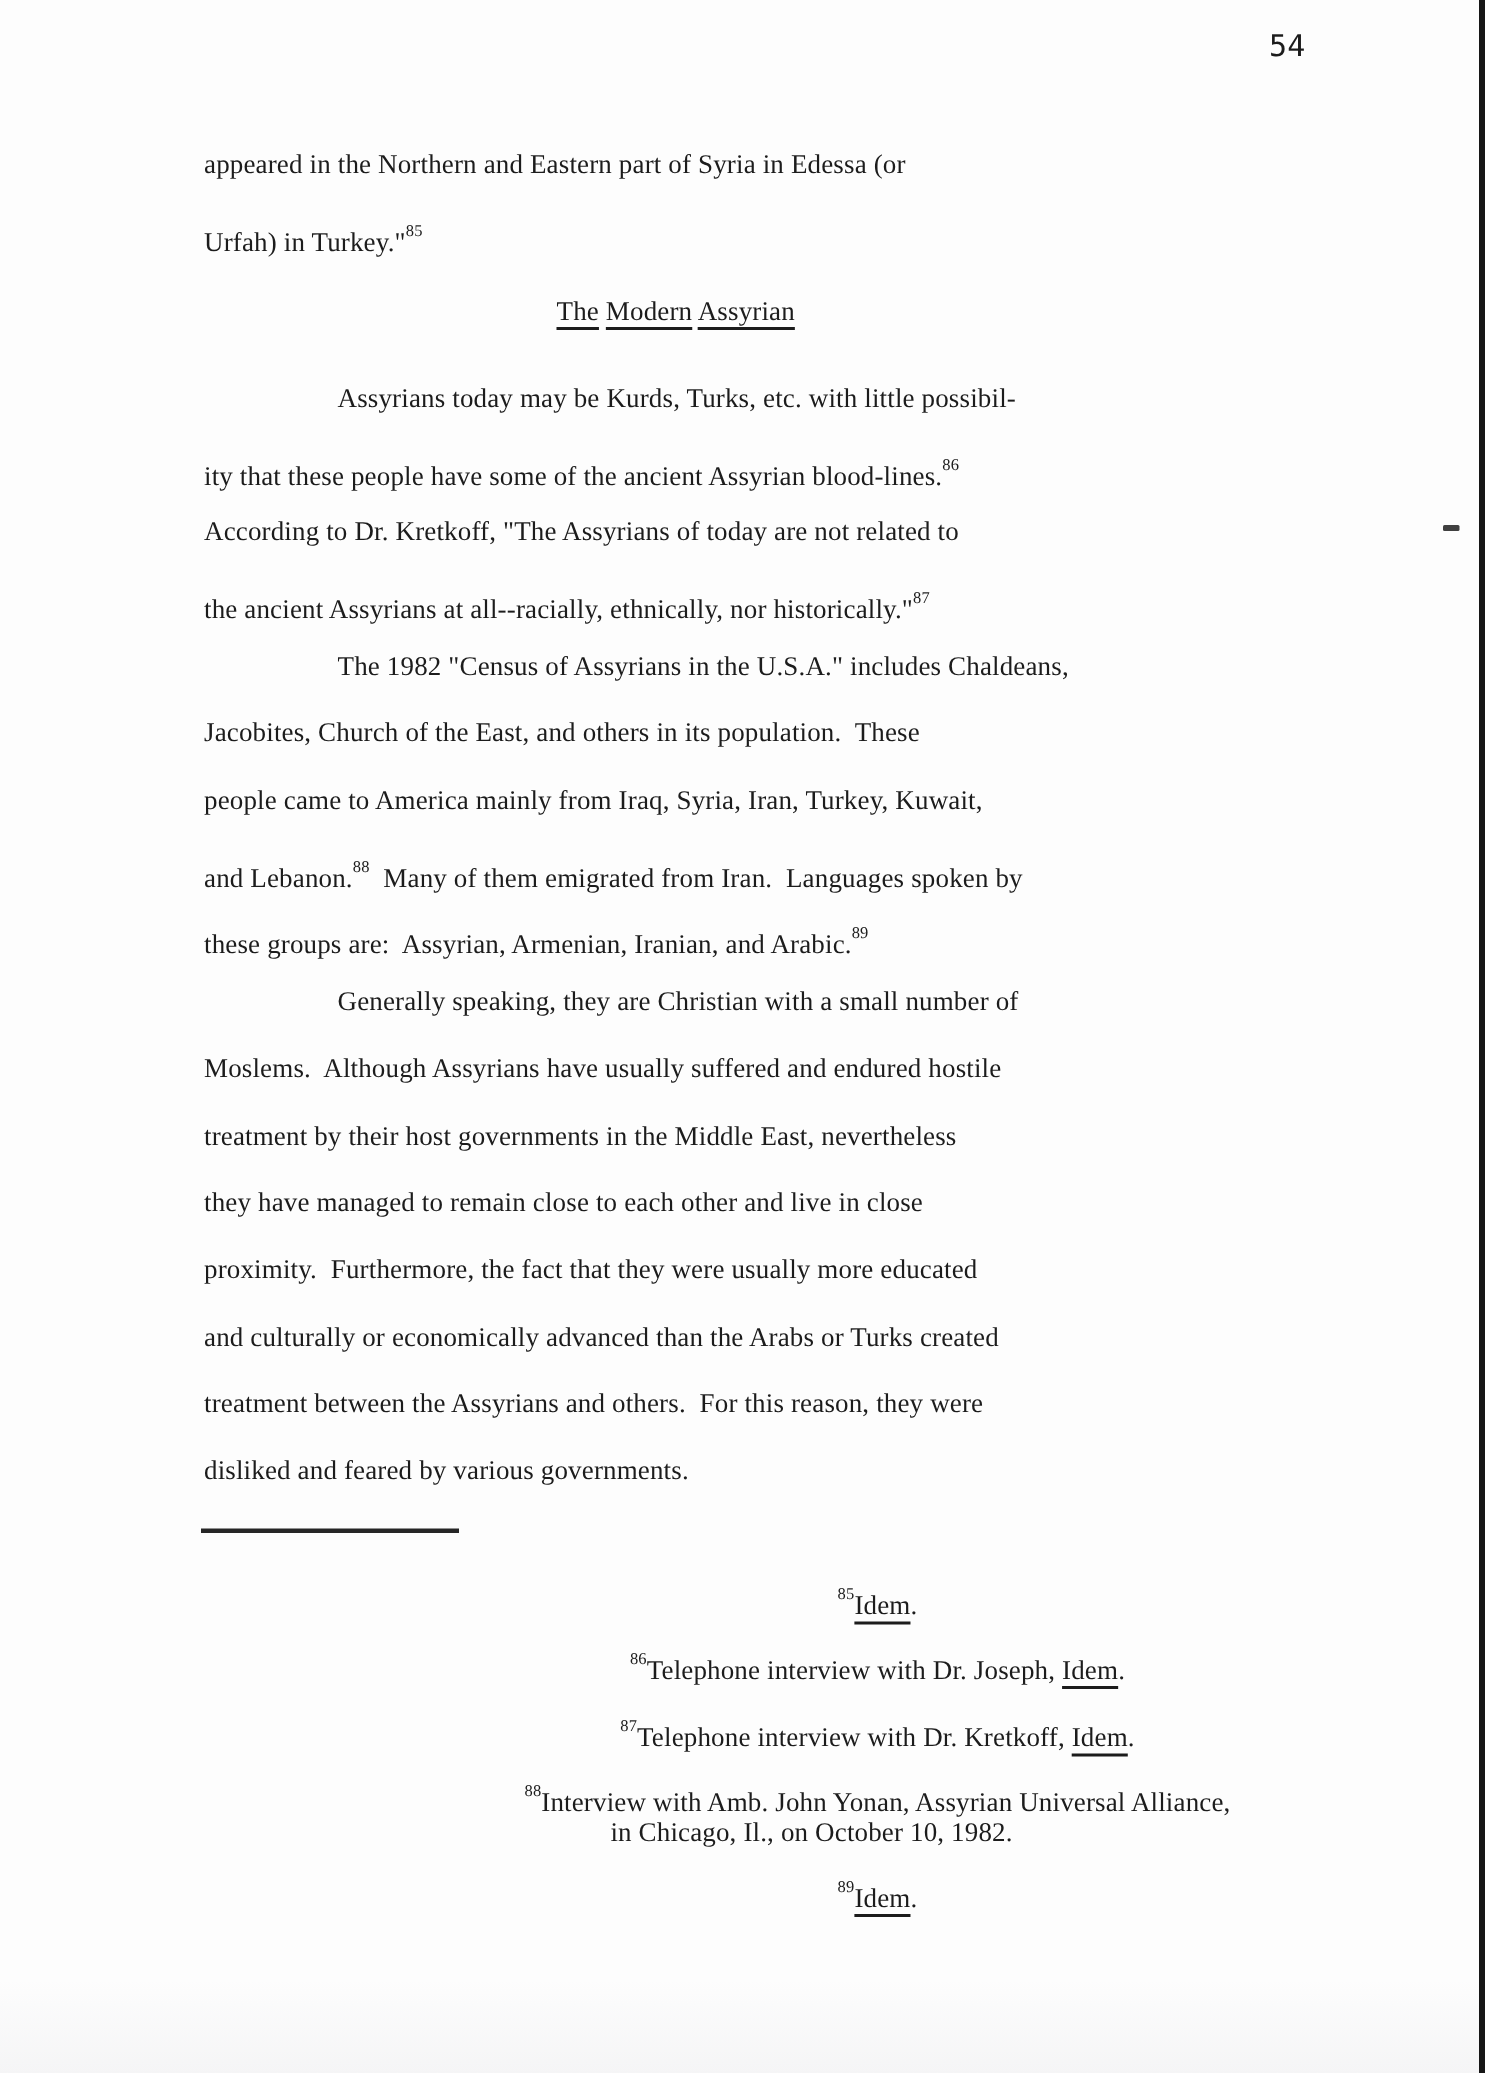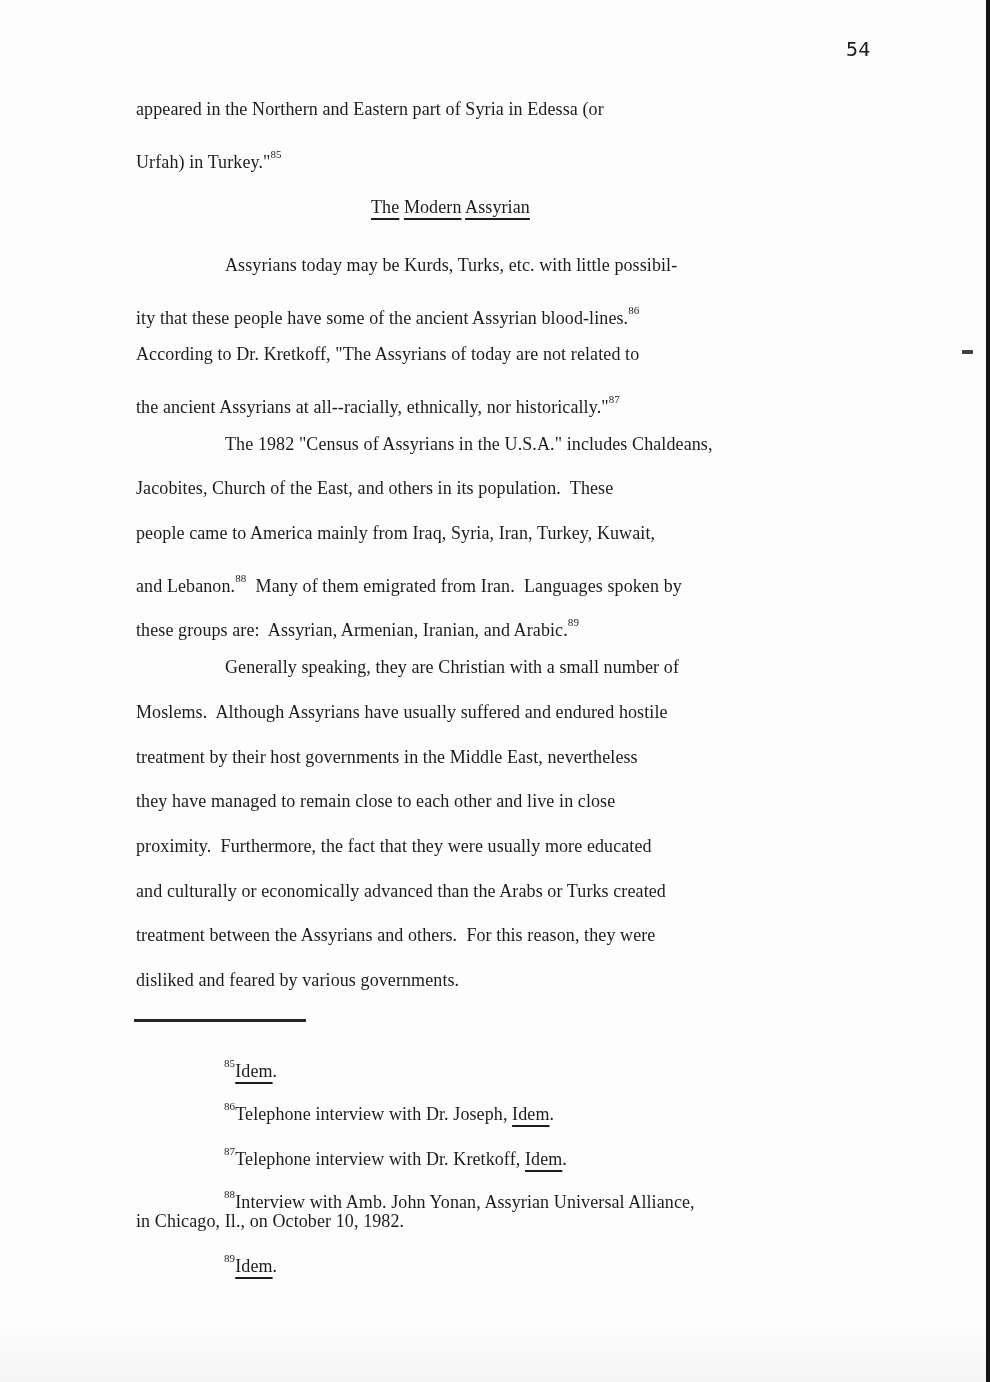--- a/index.html
+++ b/index.html
@@ -8,21 +8,21 @@
     width:990px;height:1382px;
     margin:0 auto;
     background:linear-gradient(180deg,#fdfdfd 0px,#fdfdfd 1320px,#f5f5f6 1382px);
     font-family:"DejaVu Sans Mono", monospace;
     font-size:18px;
     letter-spacing:0.1px;
     color:#1c1c1c;
     overflow:hidden;
   }
   #pageno{
-    position:absolute;left:846px;top:37px;
+    position:absolute;left:846px;top:18px;
     font-size:20px;line-height:24px;
   }
   .edge-right{
     position:absolute;right:0;top:0;bottom:0;width:4px;background:#161616;
   }
   .artifact-dash{
     position:absolute;left:962px;top:350px;width:11px;height:4px;
     background:#1f1f1f;opacity:.85;border-radius:1px;
   }
   .text-col{
@@ -34,21 +34,21 @@
     height:44.7px;line-height:44.7px;white-space:pre;
     margin:8.6px 0 13.3px 235px;
   }
   .u{text-decoration:underline;text-underline-offset:5px;text-decoration-thickness:1.5px;}
   .sup{font-size:11px;vertical-align:10px;letter-spacing:0.1px;}
   .fnsep{width:172px;height:3px;background:#262626;margin:16px 0 0 -2px;}
   .fn{margin-top:16px;}
   .fn:first-of-type{margin-top:28px;}
   .fn:nth-of-type(3){margin-top:18px;}
   .fn:last-of-type{margin-top:10px;}
-  .fnl{height:27px;line-height:27px;white-space:pre;}
+  .fnl{height:27px;line-height:27px;white-space:pre;text-align:center;}
   .fnl.find{text-indent:88px;}
 </style>
 </head>
 <body>
 
 <div id="page">
   <div id="pageno">54</div>
   <div class="artifact-dash"></div>
   <div class="edge-right"></div>
 

